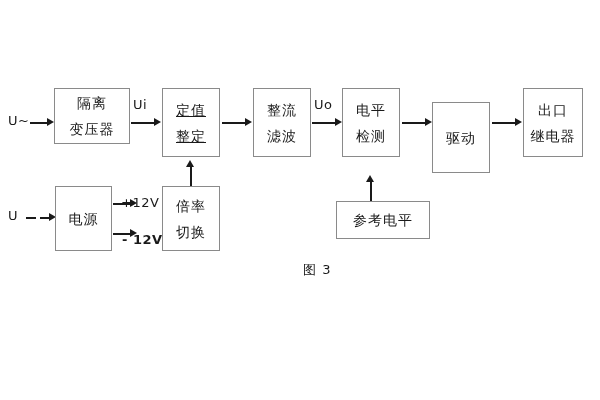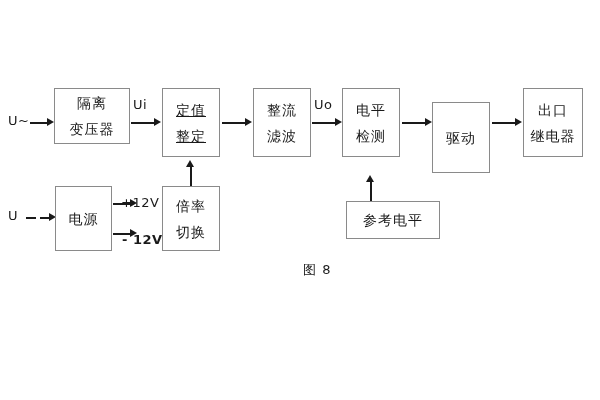--- a/index.html
+++ b/index.html
@@ -200,19 +200,19 @@
     <div class="shaft" style="width:17px;"></div>
     <div class="head" style="left:17px;"></div>
   </div>
   <div class="sig" style="left:122px; top:232px;font-weight:bold;">- 12V</div>
 
   <div class="box" style="left:162px; top:186px; width:58px; height:65px;">
     <div class="line">倍率</div>
     <div class="line">切换</div>
   </div>
 
-  <div class="box single" style="left:346px; top:201px; width:94px; height:38px;">
+  <div class="box single" style="left:336px; top:201px; width:94px; height:38px;">
     <div class="line">参考电平</div>
   </div>
 
-  <div class="caption" style="left:303px; top:261px;">图 8</div>
+  <div class="caption" style="left:303px; top:261px;">图 3</div>
 
 </div>
 
 </body></html>

